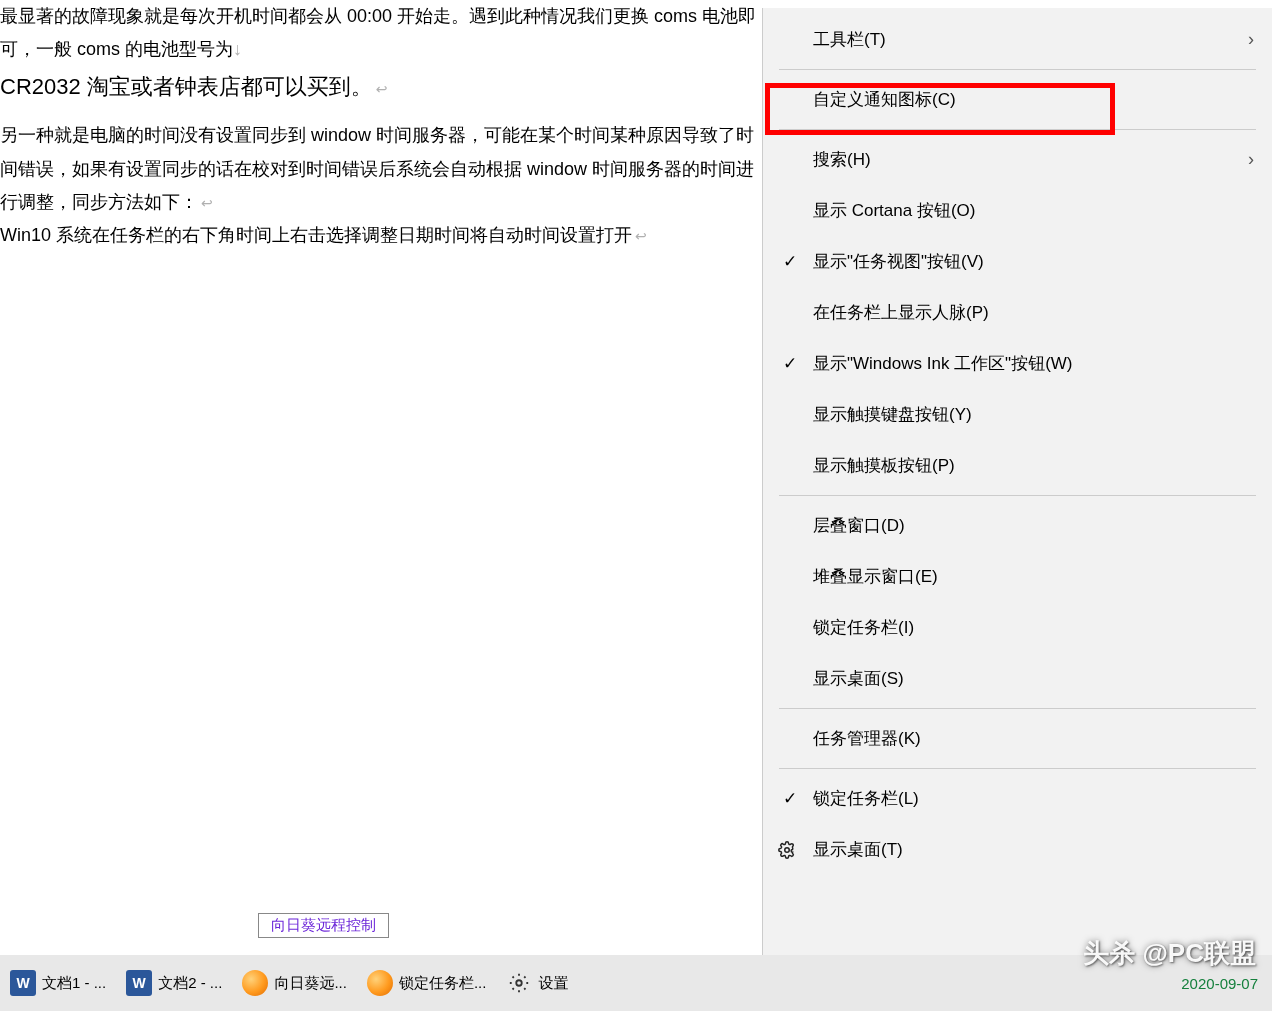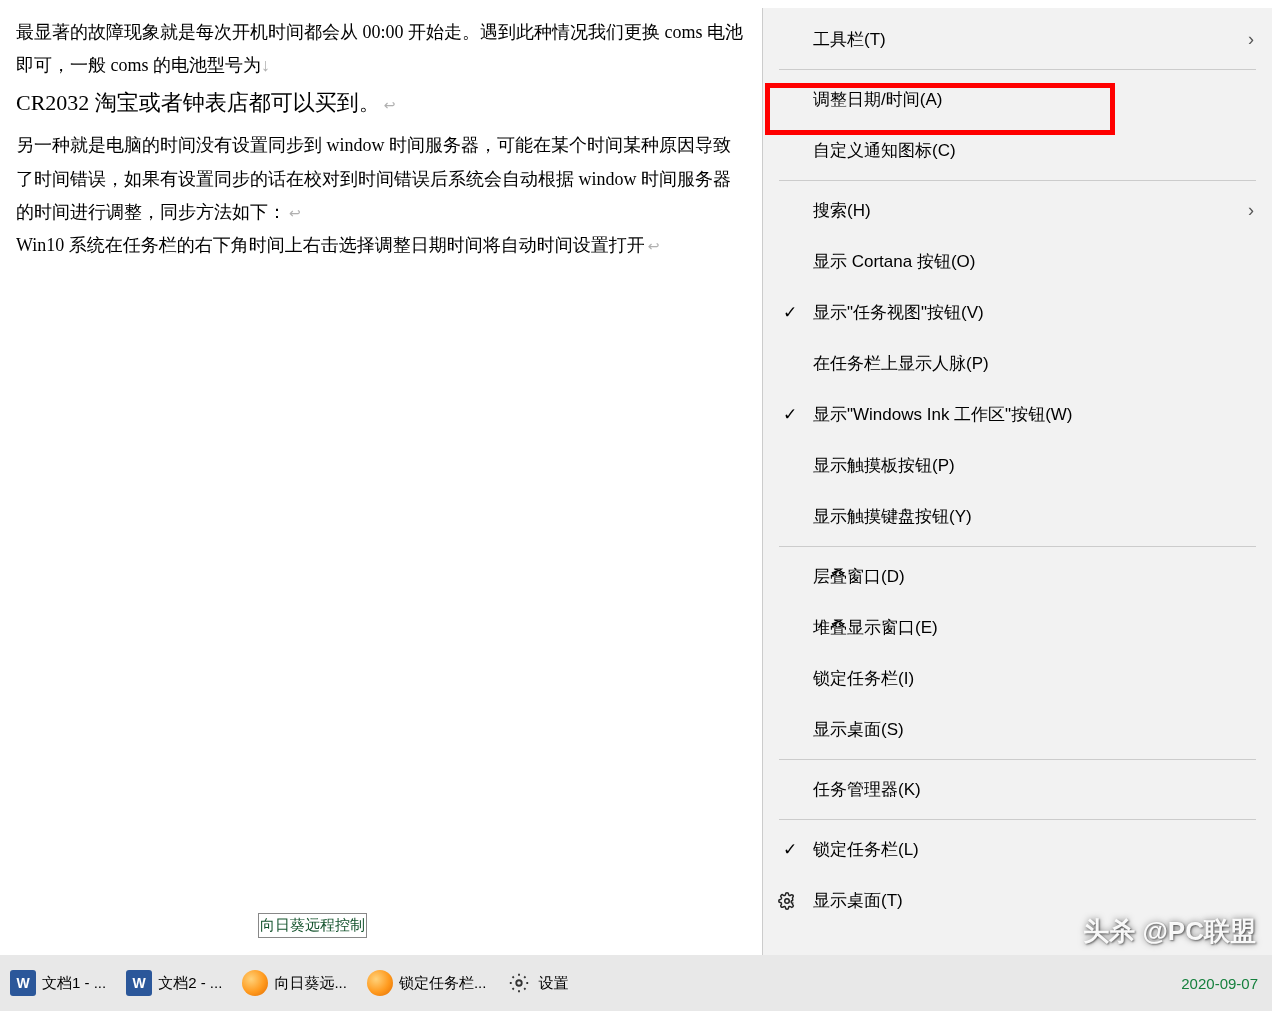--- a/index.html
+++ b/index.html
@@ -12,23 +12,22 @@
       position: relative;
       background: #fff;
     }
     .doc-area {
       position: absolute;
       top: 0;
       left: 0;
       width: 760px;
       height: 945px;
       background: #fff;
-      padding: 16px;
-      color: #000;
-      font-family: Liberation Serif, serif;
+      padding: 0;
+      color: #000;
     }
     .doc-text {
       font-size: 18px;
       line-height: 1.85;
       color: #000;
     }
     .doc-small { font-size: 22px; }
     .pilcrow { color: #b0b0b0; font-size: 14px; margin-left: 3px; }
     .arrow-down { color: #b0b0b0; }
     .context-menu {
@@ -82,22 +81,22 @@
       width: 24px;
       display: flex;
       align-items: center;
       justify-content: center;
     }
     .tooltip {
       position: absolute;
       background: #fff;
       border: 1px solid #888;
       font-size: 15px;
-      padding: 2px 1px;
-      color: #14532d;
+      padding: 2px 12px;
+      color: #6d28d9;
     }
     .taskbar {
       position: absolute;
       left: 0;
       bottom: 0;
       width: 1272px;
       height: 56px;
       background: #e8e8e8;
       display: flex;
       align-items: center;
@@ -120,21 +119,21 @@
       flex-direction: column;
       align-items: center;
       justify-content: center;
       padding: 0 14px;
       font-size: 15px;
       color: #15803d;
     }
     .watermark {
       position: absolute;
       right: 16px;
-      bottom: 62px;
+      bottom: 40px;
       font-size: 26px;
       font-weight: 600;
       color: rgba(255,255,255,0.95);
       text-shadow: 0 0 6px rgba(0,0,0,0.5), 1px 1px 2px rgba(0,0,0,0.5);
     }
     .word-icon {
       width: 26px; height: 26px; background:#2b579a; color:#fff;
       display:inline-flex; align-items:center; justify-content:center;
       border-radius:3px; font-weight:bold; font-size:14px;
     }
@@ -151,38 +150,35 @@
     }
   </style>
 </head>
 <body>
 
 <div class="doc-area">
   <div class="doc-text">
     <span>最显著的故障现象就是每次开机时间都会从 00:00 开始走。遇到此种情况我们更换 coms 电池即可，一般 coms 的电池型号为</span><span class="arrow-down">↓</span><br>
     <span class="doc-small">CR2032 淘宝或者钟表店都可以买到。</span><span class="pilcrow">↩</span>
   </div>
-  <div class="doc-text" style="margin-top:6px">
+  <div class="doc-text" style="margin-top:12px">
     <span>另一种就是电脑的时间没有设置同步到 window 时间服务器，可能在某个时间某种原因导致了时间错误，如果有设置同步的话在校对到时间错误后系统会自动根据 window 时间服务器的时间进行调整，同步方法如下：</span><span class="pilcrow">↩</span>
   </div>
   <div class="doc-text" style="">
     <span>Win10  系统在任务栏的右下角时间上右击选择调整日期时间将自动时间设置打开</span><span class="pilcrow">↩</span>
   </div>
 </div>
 
 <div class="context-menu">
   <div class="cm-item">
     <span>工具栏(T)</span>
     <span class="chev">›</span>
   </div>
   <div class="cm-sep"></div>
 
-  <div class="cm-item" style="position:relative">
-    <span>调整日期/时间(A)</span>
-  </div>
   <div class="cm-highlight" style="top:75px;left:2px;width:350px;height:52px"></div>
 
   <div class="cm-item">
     <span>自定义通知图标(C)</span>
   </div>
   <div class="cm-sep"></div>
 
   <div class="cm-item">
     <span>搜索(H)</span>
     <span class="chev">›</span>
@@ -195,24 +191,24 @@
     <span>显示"任务视图"按钮(V)</span>
   </div>
   <div class="cm-item">
     <span>在任务栏上显示人脉(P)</span>
   </div>
   <div class="cm-item">
     <span class="check-slot">✓</span>
     <span>显示"Windows Ink 工作区"按钮(W)</span>
   </div>
   <div class="cm-item">
+    <span>显示触摸键盘按钮(Y)</span>
+  </div>
+  <div class="cm-item">
     <span>显示触摸板按钮(P)</span>
-  </div>
-  <div class="cm-item">
-    <span>显示触摸键盘按钮(Y)</span>
   </div>
   <div class="cm-sep"></div>
 
   <div class="cm-item">
     <span>层叠窗口(D)</span>
   </div>
   <div class="cm-item">
     <span>堆叠显示窗口(E)</span>
   </div>
   <div class="cm-item">

